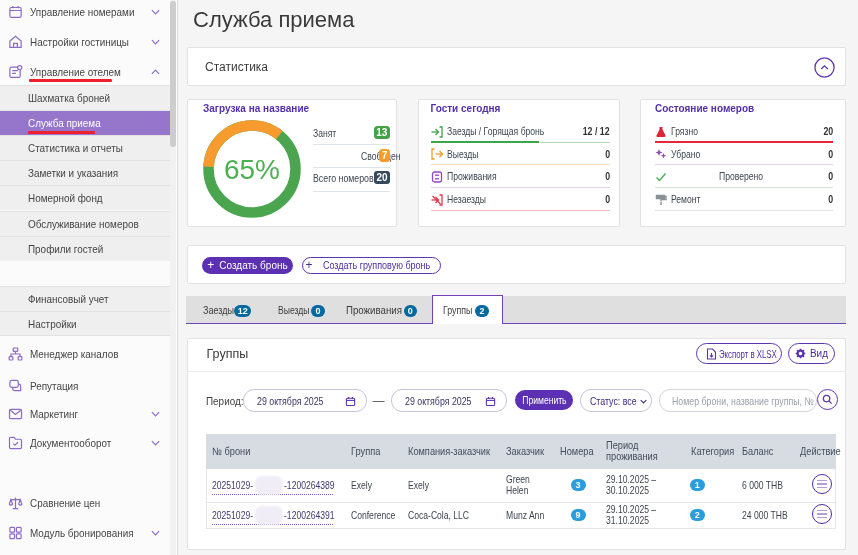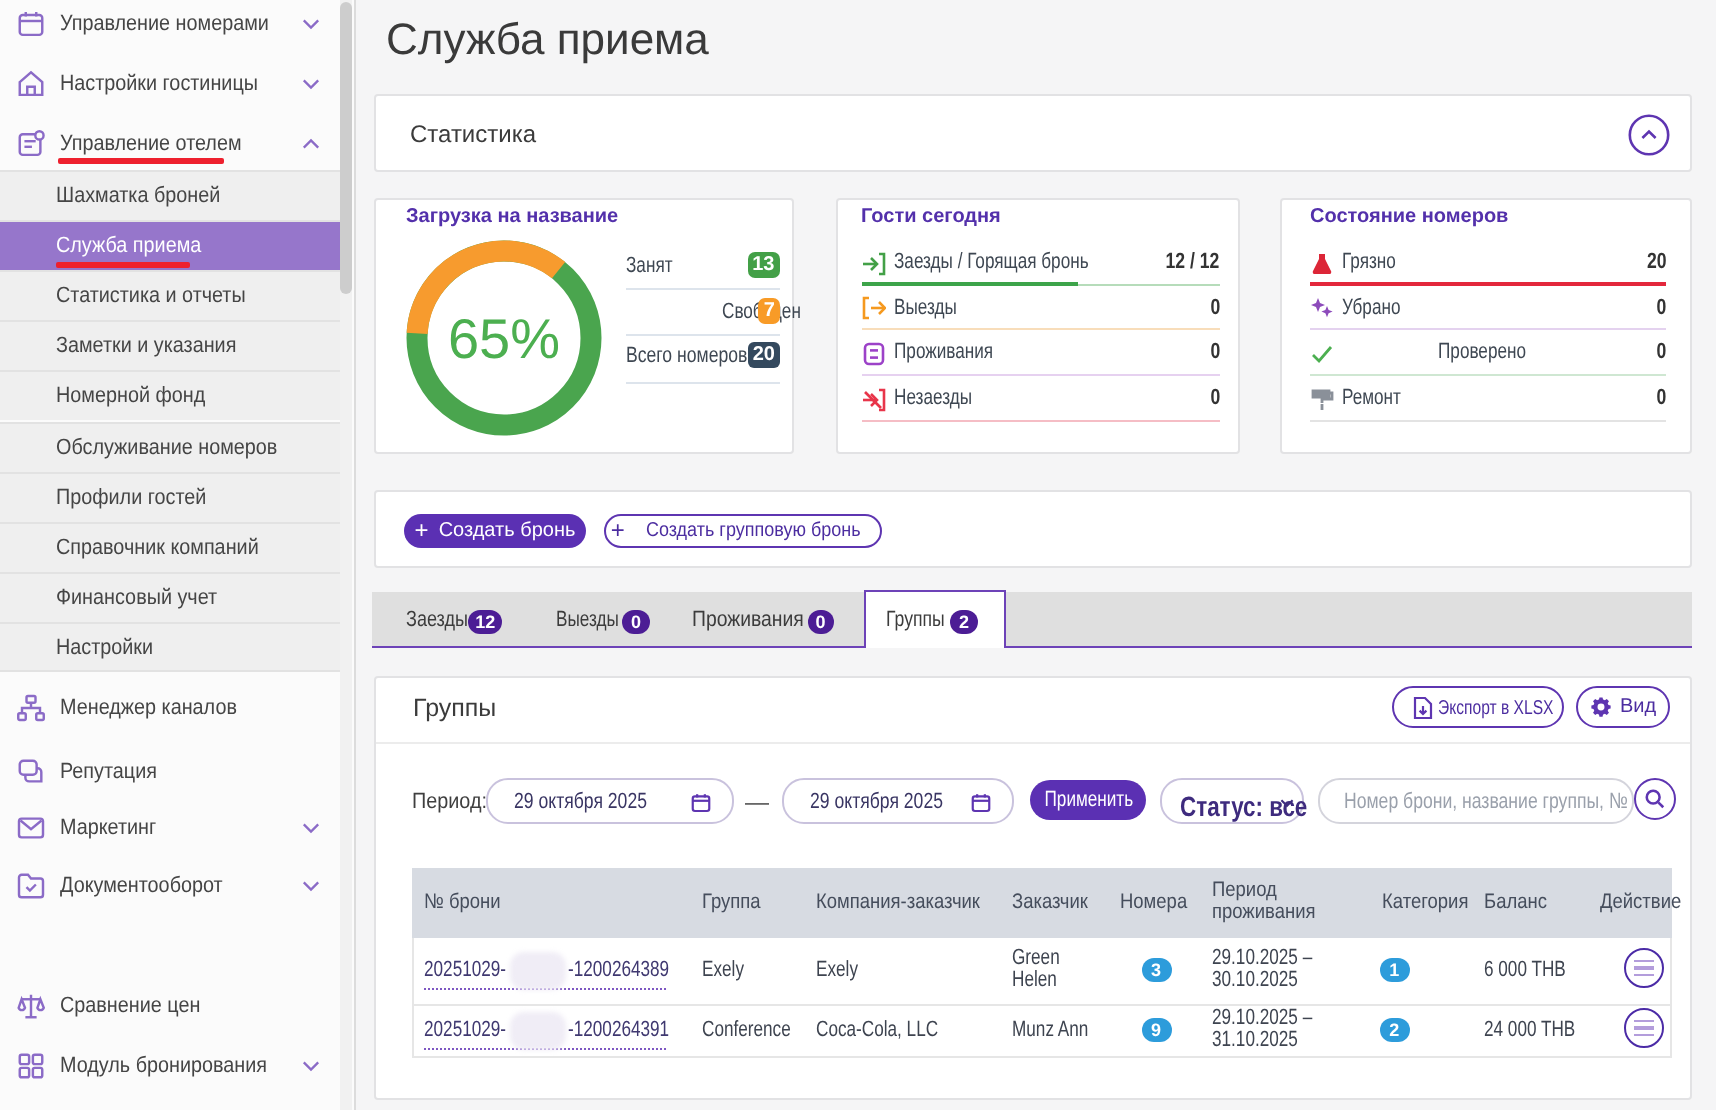--- a/index.html
+++ b/index.html
@@ -28,21 +28,21 @@
 h1 { position:absolute; left:15px; top:7px; font-size:22px; font-weight:400; color:#3a3a3a; }
 .cardtitle { position:absolute; top:3px; font-size:10px; font-weight:bold; color:#5330ab; white-space:nowrap; }
 .statrow { position:absolute; font-size:11px; color:#3e4752; height:13px; }
 .statrow .val { position:absolute; right:0; top:0; font-weight:bold; color:#333; transform:scaleX(0.8); transform-origin:100% 50%; white-space:nowrap; }
 .rline { position:absolute; }
 .badge { position:absolute; color:#fff; font-weight:bold; font-size:10px; text-align:center; border-radius:3.5px; height:13px; line-height:13px; }
 .bluebadge { position:absolute; background:#2d9cdb; color:#fff; font-weight:bold; font-size:9px; text-align:center; border-radius:6px; width:15px; height:12px; line-height:12px; }
 .pillbtn { position:absolute; border:1px solid #5e35b1; border-radius:11px; color:#4c2da0; font-size:10px; display:flex; align-items:center; justify-content:center; background:#fff; white-space:nowrap; }
 .solidbtn { position:absolute; background:#5b30b3; border-radius:10px; color:#fff; font-size:10px; display:flex; align-items:center; justify-content:center; white-space:nowrap; }
 .tabtx { position:absolute; font-size:11px; color:#3c3c3c; white-space:nowrap; transform:scaleX(0.8); transform-origin:0 50%; }
-.tabbadge { position:absolute; background:#4c1d95; color:#fff; font-weight:bold; font-size:9px; text-align:center; border-radius:6px; height:12px; line-height:12px; }
+.tabbadge { position:absolute; background:#0369a1; color:#fff; font-weight:bold; font-size:9px; text-align:center; border-radius:6px; height:12px; line-height:12px; }
 .th { position:absolute; font-size:10.5px; color:#454d5c; transform:scaleX(0.88); transform-origin:0 50%; white-space:nowrap; line-height:11px; }
 .td { position:absolute; font-size:11px; color:#3e4450; transform:scaleX(0.78); transform-origin:0 50%; white-space:nowrap; line-height:11.5px; }
 .blur { position:absolute; background:#f0edf6; border-radius:7px; filter:blur(1.2px); }
 .actbtn { position:absolute; width:20px; height:20px; border:1.3px solid #4b2ba6; border-radius:50%; background:#fff; }
 .actbtn i { position:absolute; left:3.8px; right:3.8px; height:1.5px; background:#b39ddb; }
 </style>
 </head>
 <body>
 <div id="sidebar">
 
@@ -96,23 +96,20 @@
       <span class="tx">Заметки и указания</span>
     </div>
   <div class="sub" style="top:185.4px;">
       <span class="tx">Номерной фонд</span>
     </div>
   <div class="sub" style="top:210.6px;">
       <span class="tx">Обслуживание номеров</span>
     </div>
   <div class="sub" style="top:235.8px;">
       <span class="tx">Профили гостей</span>
-    </div>
-  <div class="sub" style="top:261px;">
-      <span class="tx">Справочник компаний</span>
     </div>
   <div class="sub" style="top:286.2px;">
       <span class="tx">Финансовый учет</span>
     </div>
   <div class="sub" style="top:311.4px; border-bottom:1px solid #e2e2e2;">
       <span class="tx">Настройки</span>
     </div>
 
   <div class="mitem" style="top:340px;">
     <svg class="ic" viewBox="0 0 16 16" fill="none" stroke="#8b6bc7" stroke-width="1.3">
@@ -318,21 +315,21 @@
           <rect x="2" y="3.2" width="12" height="10.6" rx="1.6"></rect>
           <line x1="2" y1="6.4" x2="14" y2="6.4"></line>
           <line x1="5.2" y1="1.6" x2="5.2" y2="4"></line>
           <line x1="10.8" y1="1.6" x2="10.8" y2="4"></line>
         </svg>
     </div>
     <div class="solidbtn" style="left:327px; top:51px; width:58px; height:20.5px;">
         <span class="nx" style="transform-origin:50% 50%; font-size:11px;">Применить</span>
       </div>
     <div class="abs" style="left:392px; top:50.5px; width:72px; height:22.5px; border:1px solid #c9c2dd; border-radius:11px; background:#fff;">
-      <span style="position:absolute; left:9px; top:5px; font-size:14px; font-weight:bold; color:#3e2b7e;"><span class="nx8">Статус: все</span></span>
+      <span style="position:absolute; left:9px; top:5px; font-size:11px; font-weight:normal; color:#3e2b7e;"><span class="nx8">Статус: все</span></span>
       <svg style="position:absolute; right:4px; top:9px;" width="7" height="5" viewBox="0 0 10 6" fill="none" stroke="#3e2b7e" stroke-width="1.5">
           <polyline points="1,1 5,5 9,1"></polyline>
         </svg>
     </div>
     <div class="abs" style="left:471px; top:50.5px; width:158px; height:22.5px; border:1px solid #d4d4dc; border-radius:11px; background:#fff; overflow:hidden;">
       <span style="position:absolute; left:12px; top:5px; font-size:11px; color:#9aa0ab;"><span class="nx8">Номер брони, название группы, №</span></span>
     </div>
     <div class="abs" style="left:628.5px; top:50.5px; width:21px; height:21px; border:1.3px solid #5e35b1; border-radius:50%; background:#fff;">
       <svg style="position:absolute; left:4px; top:4px;" width="11" height="11" viewBox="0 0 12 12" fill="none" stroke="#5e35b1" stroke-width="1.4">
           <circle cx="5" cy="5" r="3.5"></circle>

